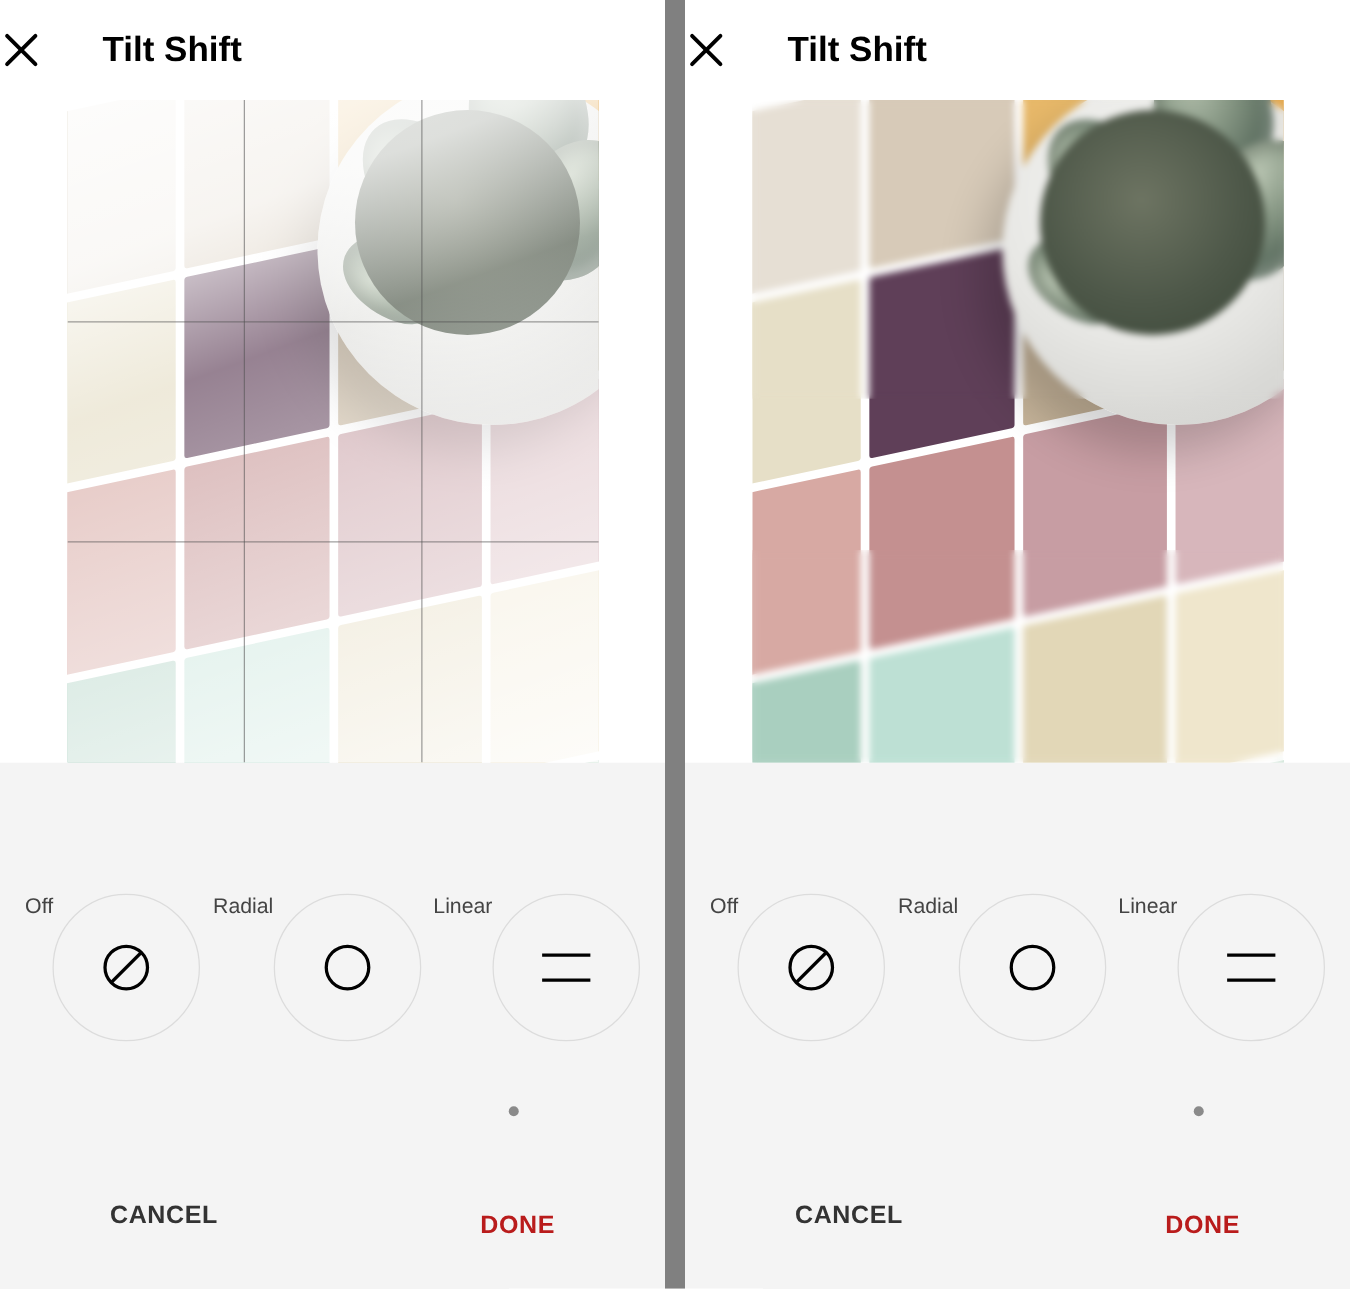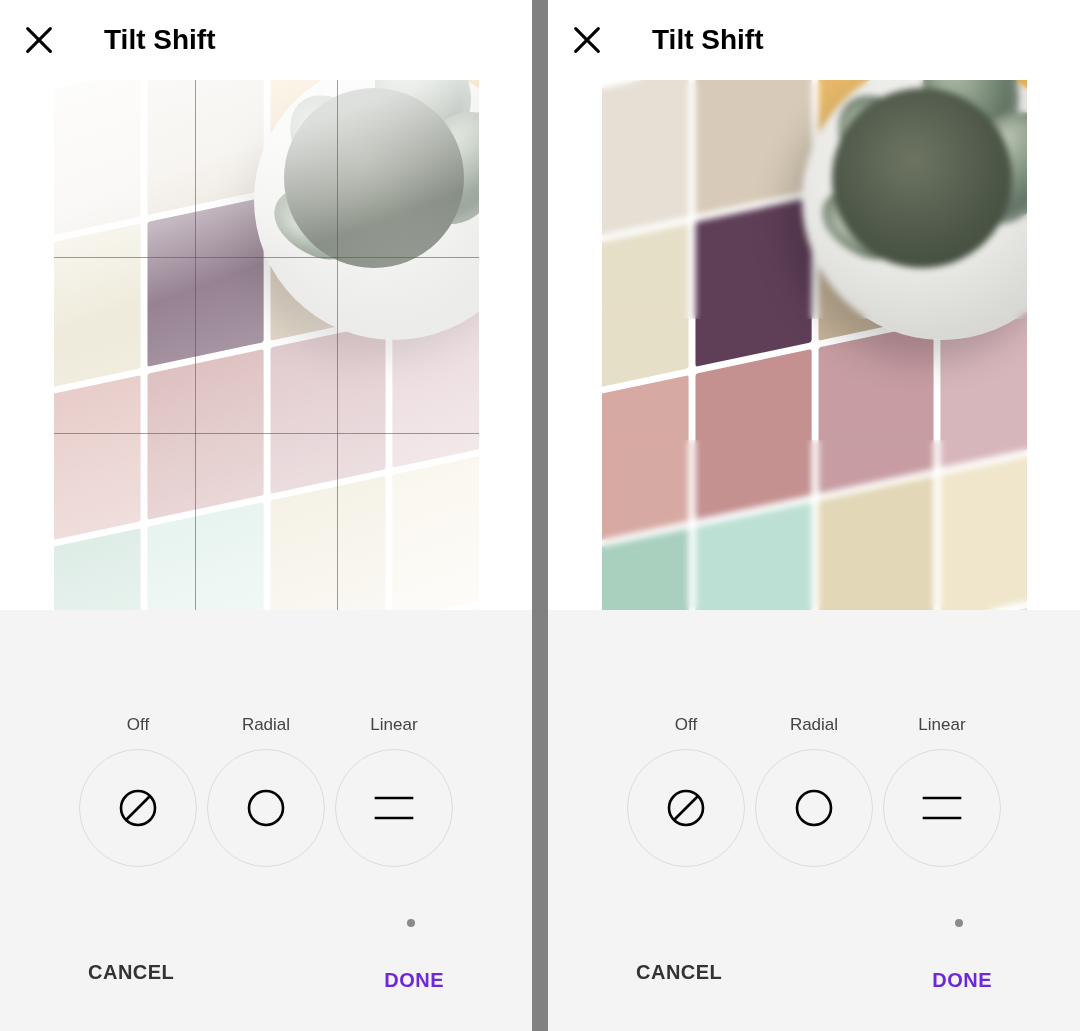--- a/index.html
+++ b/index.html
@@ -1,36 +1,36 @@
 <!DOCTYPE html>
 <html><head>
   <meta charset="utf-8">
   <style>
     * { margin:0; padding:0; box-sizing:border-box; font-family:-apple-system,Helvetica,Arial,sans-serif; }
     body { background:#fff; width:1080px; height:1031px; overflow:hidden; }
     .dual { display:flex; height:100%; }
     .panel { flex:1; display:flex; flex-direction:column; background:#fff; position:relative; }
     .divider { width:16px; background:#808080; }
-    .header { display:flex; align-items:center; height:80px; padding-left:22px; background:#fff; }
+    .header { display:flex; align-items:center; height:80px; background:#fff; }
     .close-icon { width:34px; height:34px; cursor:pointer; }
     .close-icon svg { width:100%; height:100%; }
     .title { font-size:28px; font-weight:700; color:#000; margin-left:48px; }
     .preview-area { background:#fff; display:flex; justify-content:center; height:530px; position:relative; }
     .preview { width:425px; height:530px; position:relative; overflow:hidden; }
     .options-area { background:#f4f4f4; flex:1; display:flex; flex-direction:column; }
     .options-row { display:flex; justify-content:center; gap:10px; margin-top:105px; }
-    .opt { display:flex; flex-direction:column; align-items:center; cursor:pointer; }
+    .opt { display:flex; cursor:pointer; }
     .opt-label { font-size:17px; color:#444; margin-bottom:14px; }
     .opt-circle { width:118px; height:118px; border-radius:50%; border:1px solid #dcdcdc; display:flex; align-items:center; justify-content:center; }
     .opt-glyph svg { display:block; }
     .dot-row { display:flex; justify-content:center; margin-top:52px; padding-left:290px; }
     .dot { width:8px; height:8px; border-radius:50%; background:#8a8a8a; }
     .footer { display:flex; justify-content:space-between; align-items:center; padding:0 88px 38px 88px; margin-top:auto; margin-bottom:0; height:80px; }
     .footer-btn { font-size:20px; font-weight:700; color:#333; letter-spacing:0.5px; cursor:pointer; background:none; border:none; }
-    .done { font-weight:700; color:#6d28d9;margin-top:16px; }
+    .done { font-weight:700; color:#b91c1c;margin-top:16px; }
 
     
     .grid-overlay { position:absolute; inset:0; pointer-events:none; }
     .gline { position:absolute; background:rgba(80,80,80,0.55); }
     .gv { width:1px; height:100%; top:0; }
     .gh { height:1px; width:100%; left:0; }
 
     
     .photo-base { position:absolute; inset:0; }
     .tiles { position:absolute; inset:0; transform:skewY(-12deg) scale(1.15); transform-origin:center; }

